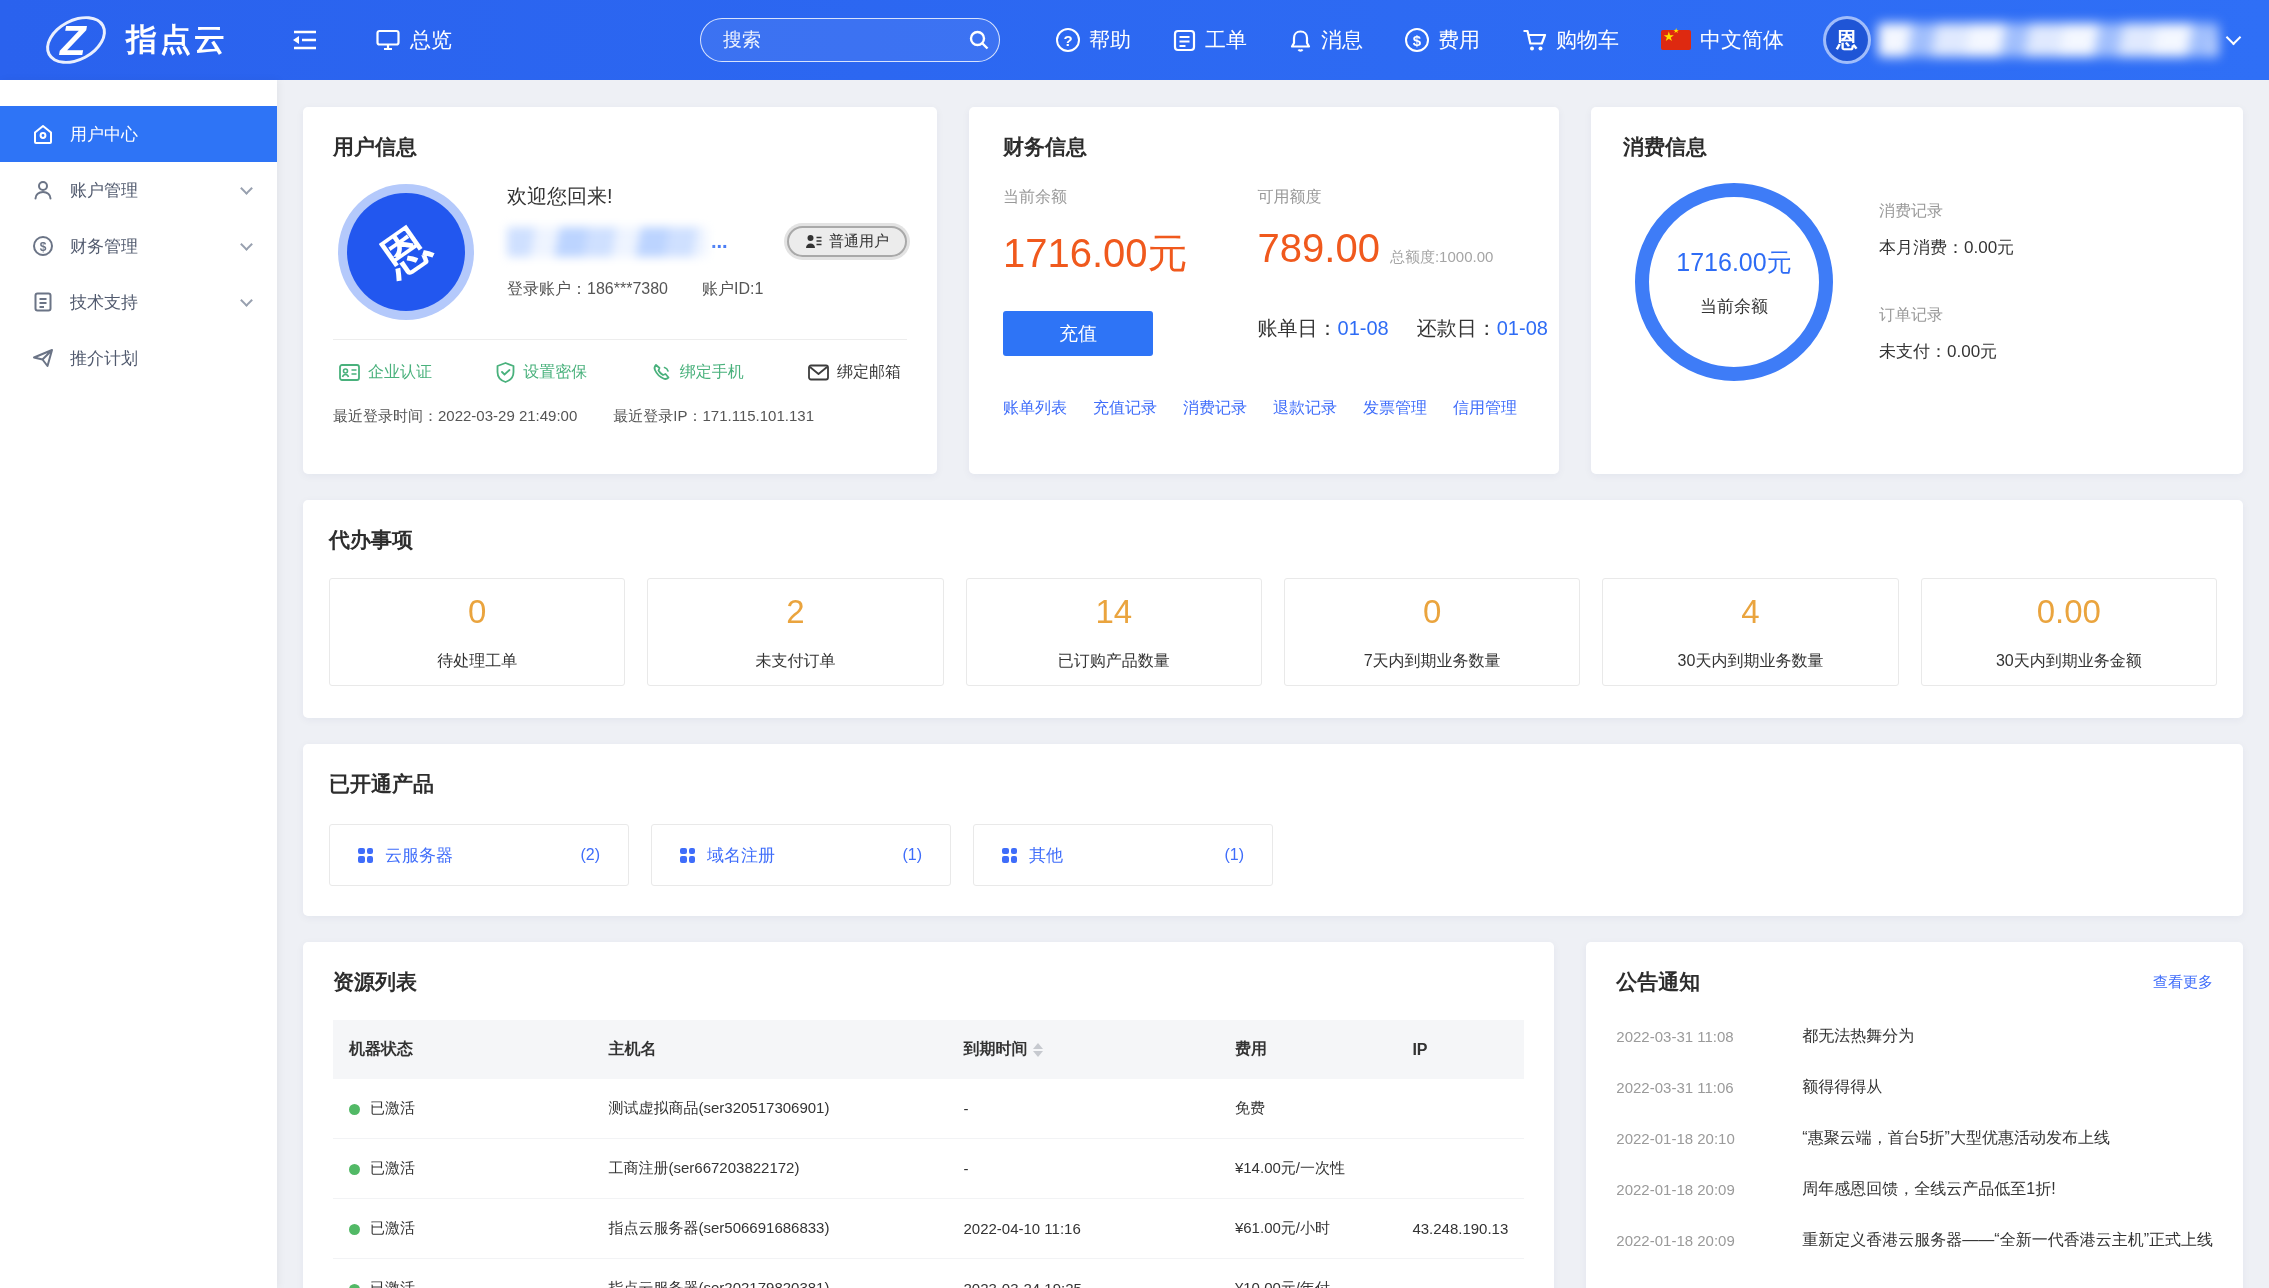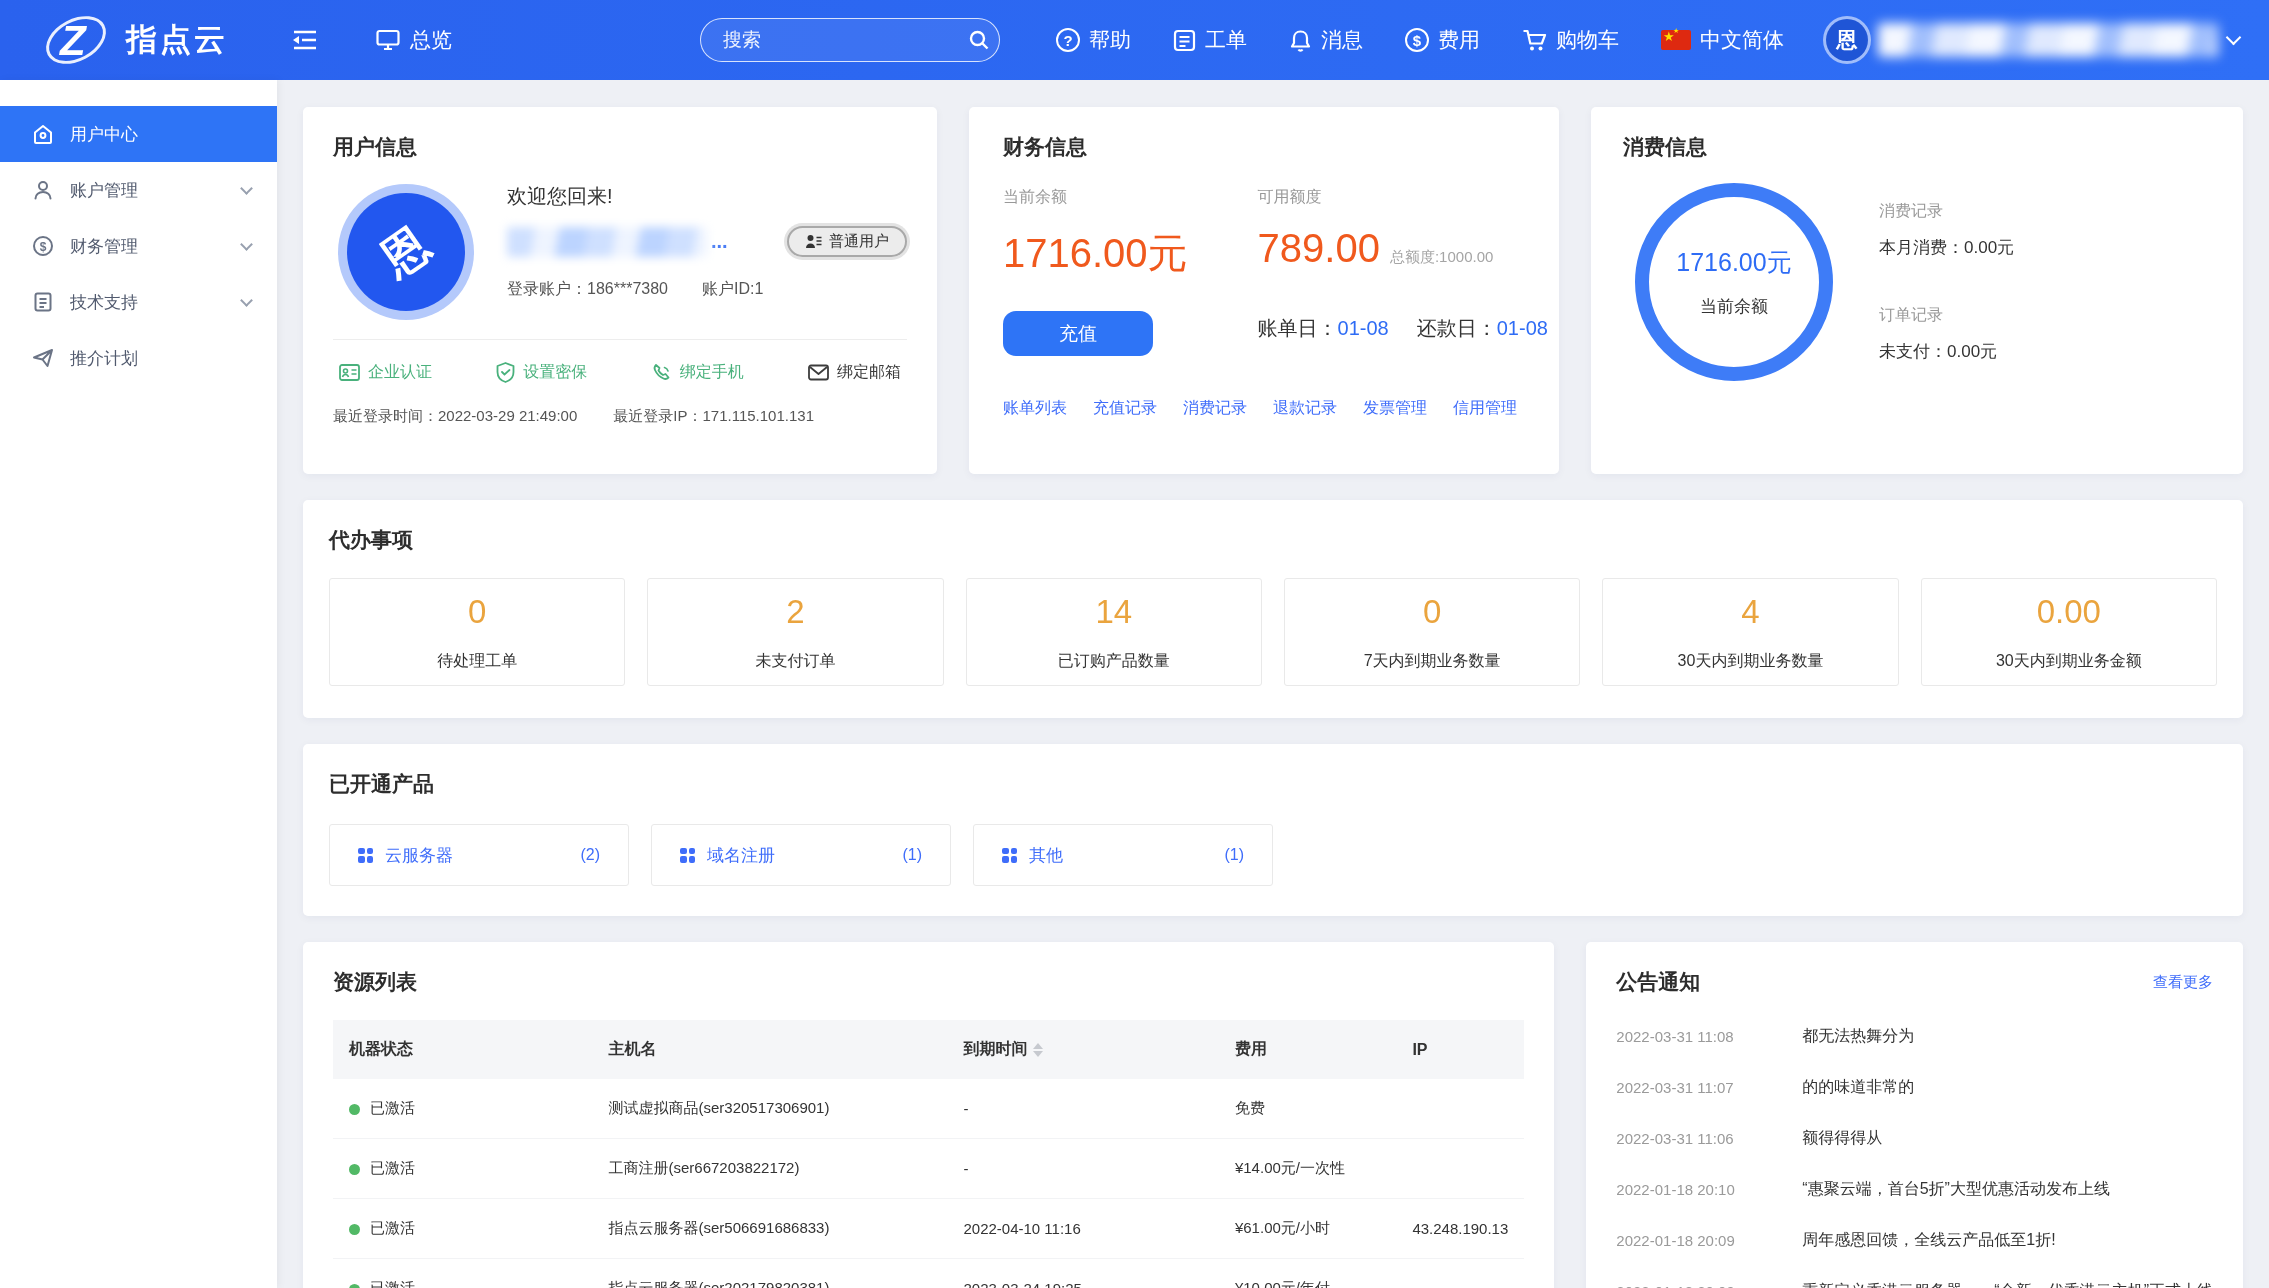--- a/index.html
+++ b/index.html
@@ -67,21 +67,21 @@
   .uc-foot { display:flex; gap:36px; margin-top:24px; font-size:15px; color:#555; }
 
   
   .fin-card { width:590px; height:367px; padding:26px 34px; }
   .fin-cols { display:flex; margin-top:26px; }
   .fin-col-l { width:250px; }
   .fin-col-r { margin-left:70px; }
   .fin-label { font-size:16px; color:#999; }
   .big-num { font-size:40px; color:#f0591d; margin-top:18px; white-space:nowrap; }
   .fin-total { font-size:15px; color:#a5a5a5; margin-left:10px; }
-  .recharge-btn { margin-top:30px; width:150px; height:45px; background:#2e74f6; color:#fff; border:none; border-radius:13px; font-size:19px; cursor:pointer; font-family:inherit; }
+  .recharge-btn { margin-top:30px; width:150px; height:45px; background:#2e74f6; color:#fff; border:none; border-radius:3px; font-size:19px; cursor:pointer; font-family:inherit; }
   .fin-days { margin-top:44px; font-size:20px; color:#333; display:flex; gap:28px; white-space:nowrap;justify-content:flex-end; }
   .fin-days b { font-weight:normal; color:#2e6cf5; }
   .fin-links { display:flex; gap:26px; margin-top:42px; font-size:16px; color:#3f6dfa; white-space:nowrap; }
   .fin-links span { cursor:pointer; }
 
   
   .con-card { flex:1; height:367px; padding:26px 32px; }
   .con-body { display:flex; align-items:center; margin-top:22px; }
   .con-circle { width:198px; height:198px; border:14px solid #3e7cf7; border-radius:50%; display:flex; flex-direction:column; align-items:center; justify-content:center; gap:16px; margin-left:12px; flex-shrink:0; }
   .con-val { font-size:25px; color:#2e6cf5; }
@@ -513,24 +513,20 @@
           <div class="ann-head">
             <div class="card-title">公告通知</div>
             <span class="ann-more">查看更多</span>
           </div>
           <div class="ann-list">
             <div class="ann-item">
               <span class="ann-date">2022-03-31 11:08</span>
               <span class="ann-text">都无法热舞分为</span>
             </div>
             <div class="ann-item">
-              <span class="ann-date">2022-03-31 11:07</span>
-              <span class="ann-text">的的味道非常的</span>
-            </div>
-            <div class="ann-item">
               <span class="ann-date">2022-03-31 11:06</span>
               <span class="ann-text">额得得得从</span>
             </div>
             <div class="ann-item">
               <span class="ann-date">2022-01-18 20:10</span>
               <span class="ann-text">“惠聚云端，首台5折”大型优惠活动发布上线</span>
             </div>
             <div class="ann-item">
               <span class="ann-date">2022-01-18 20:09</span>
               <span class="ann-text">周年感恩回馈，全线云产品低至1折!</span>

